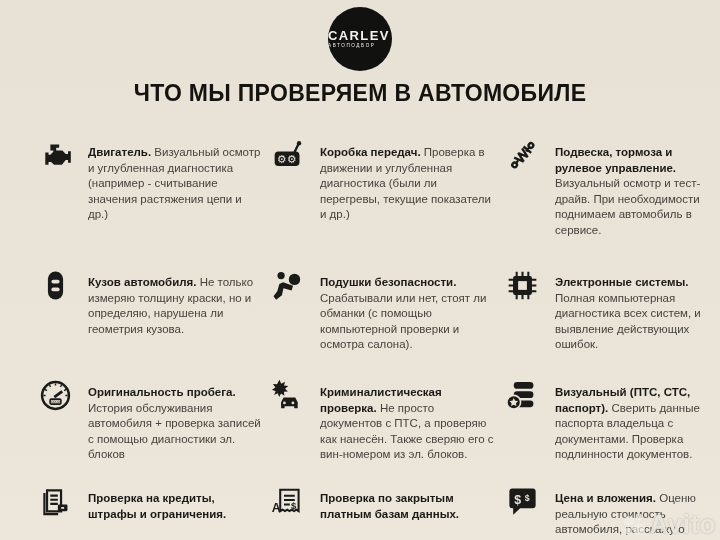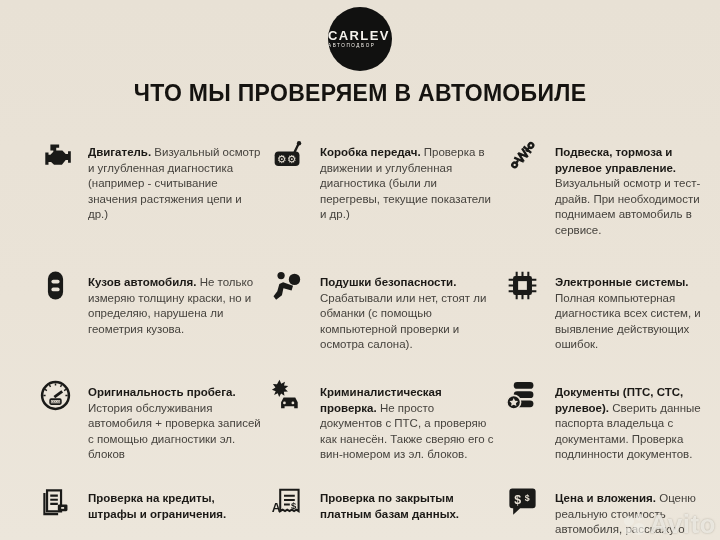--- a/index.html
+++ b/index.html
@@ -159,21 +159,21 @@
   <div class="item">
     <span class="icon">
       <svg viewBox="0 0 24 24">
         <rect x="6" y="2.8" width="13.5" height="4.6" rx="2.3" fill="#1a1a18"></rect>
         <rect x="6" y="9.1" width="13.5" height="4.6" rx="2.3" fill="#1a1a18"></rect>
         <rect x="6" y="15.4" width="13.5" height="4.6" rx="2.3" fill="#1a1a18"></rect>
         <circle cx="6" cy="16.6" r="4.7" fill="#1a1a18" stroke="#e9e2d6" stroke-width="1.1"></circle>
         <path fill="#e9e2d6" d="M6 13.7l.92 1.83 2.03.3-1.47 1.43.35 2.02L6 18.33l-1.83.95.35-2.02-1.47-1.43 2.03-.3z"></path>
       </svg>
     </span>
-    <p class="txt"><b>Документы (ПТС, СТС, рулевое).</b>
+    <p class="txt"><b>Визуальный (ПТС, СТС, паспорт).</b>
 <span>Сверить данные паспорта владельца с документами. Проверка подлинности документов.</span></p>
   </div>
 
   <div class="item">
     <span class="icon">
       <svg viewBox="0 0 24 24">
         <g fill="none" stroke="#1a1a18" stroke-width="1.5">
           <path d="M6.2 4.4h9.6v14.4H6.2z"></path>
           <path d="M4.4 6.2v14.4h9.4"></path>
           <path d="M8.4 8h5.2M8.4 10.8h5.2M8.4 13.6h5.2"></path>

